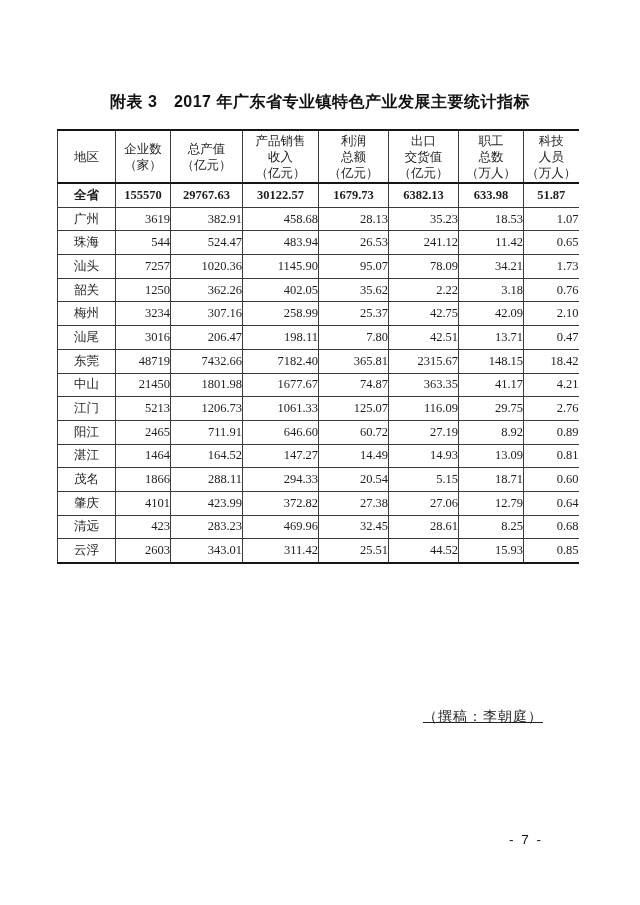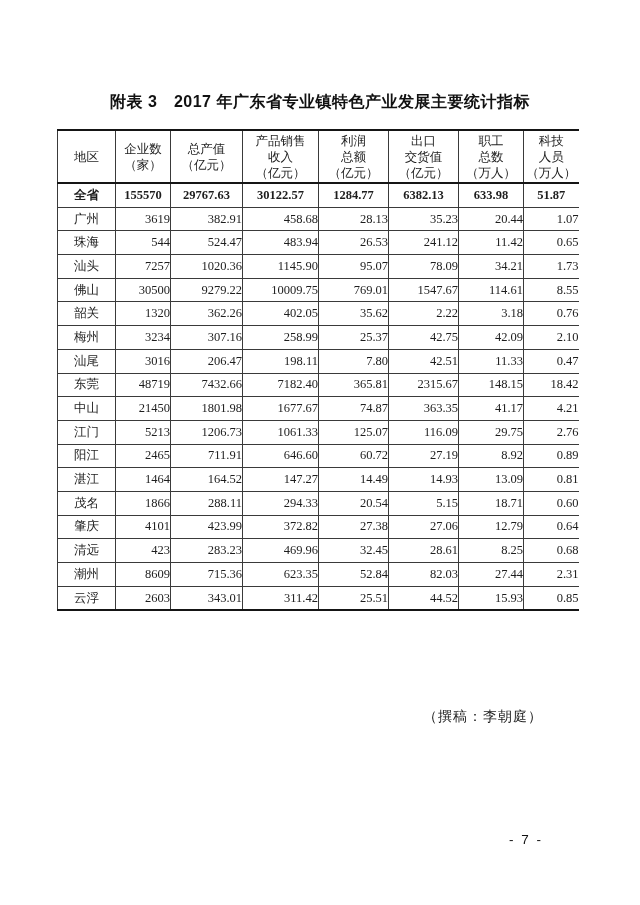--- a/index.html
+++ b/index.html
@@ -58,20 +58,21 @@
   table.stat tbody td { height:22.7px; }
   td.region { text-align:center; }
   td.num { text-align:right; padding-right:8px; }
   tr.total td { font-weight:bold;text-align:center; }
   .author {
     position:absolute;
     top:708px; right:97px;
     font-size:14px;
     letter-spacing:1px;
     color:#222;
+    text-decoration:underline;
   }
   .pageno {
     position:absolute;
     top:832px; right:97px;
     font-size:13.5px;
     font-family:"Liberation Sans","DejaVu Sans",sans-serif;
     letter-spacing:2px;
     color:#111;
   }
 </style>
@@ -133,33 +134,33 @@
               <div>（万人）</div>
             </th>
           </tr>
         </thead>
         <tbody>
           <tr class="total">
             <td class="region">全省</td>
             <td class="num">155570</td>
             <td class="num">29767.63</td>
             <td class="num">30122.57</td>
-            <td class="num">1284.77</td>
+            <td class="num">1679.73</td>
             <td class="num">6382.13</td>
             <td class="num">633.98</td>
             <td class="num">51.87</td>
           </tr>
           <tr>
             <td class="region">广州</td>
             <td class="num">3619</td>
             <td class="num">382.91</td>
             <td class="num">458.68</td>
             <td class="num">28.13</td>
             <td class="num">35.23</td>
-            <td class="num">20.44</td>
+            <td class="num">18.53</td>
             <td class="num">1.07</td>
           </tr>
           <tr>
             <td class="region">珠海</td>
             <td class="num">544</td>
             <td class="num">524.47</td>
             <td class="num">483.94</td>
             <td class="num">26.53</td>
             <td class="num">241.12</td>
             <td class="num">11.42</td>
@@ -169,32 +170,22 @@
             <td class="region">汕头</td>
             <td class="num">7257</td>
             <td class="num">1020.36</td>
             <td class="num">1145.90</td>
             <td class="num">95.07</td>
             <td class="num">78.09</td>
             <td class="num">34.21</td>
             <td class="num">1.73</td>
           </tr>
           <tr>
-            <td class="region">佛山</td>
-            <td class="num">30500</td>
-            <td class="num">9279.22</td>
-            <td class="num">10009.75</td>
-            <td class="num">769.01</td>
-            <td class="num">1547.67</td>
-            <td class="num">114.61</td>
-            <td class="num">8.55</td>
-          </tr>
-          <tr>
             <td class="region">韶关</td>
-            <td class="num">1320</td>
+            <td class="num">1250</td>
             <td class="num">362.26</td>
             <td class="num">402.05</td>
             <td class="num">35.62</td>
             <td class="num">2.22</td>
             <td class="num">3.18</td>
             <td class="num">0.76</td>
           </tr>
           <tr>
             <td class="region">梅州</td>
             <td class="num">3234</td>
@@ -205,21 +196,21 @@
             <td class="num">42.09</td>
             <td class="num">2.10</td>
           </tr>
           <tr>
             <td class="region">汕尾</td>
             <td class="num">3016</td>
             <td class="num">206.47</td>
             <td class="num">198.11</td>
             <td class="num">7.80</td>
             <td class="num">42.51</td>
-            <td class="num">11.33</td>
+            <td class="num">13.71</td>
             <td class="num">0.47</td>
           </tr>
           <tr>
             <td class="region">东莞</td>
             <td class="num">48719</td>
             <td class="num">7432.66</td>
             <td class="num">7182.40</td>
             <td class="num">365.81</td>
             <td class="num">2315.67</td>
             <td class="num">148.15</td>
@@ -289,30 +280,20 @@
             <td class="region">清远</td>
             <td class="num">423</td>
             <td class="num">283.23</td>
             <td class="num">469.96</td>
             <td class="num">32.45</td>
             <td class="num">28.61</td>
             <td class="num">8.25</td>
             <td class="num">0.68</td>
           </tr>
           <tr>
-            <td class="region">潮州</td>
-            <td class="num">8609</td>
-            <td class="num">715.36</td>
-            <td class="num">623.35</td>
-            <td class="num">52.84</td>
-            <td class="num">82.03</td>
-            <td class="num">27.44</td>
-            <td class="num">2.31</td>
-          </tr>
-          <tr>
             <td class="region">云浮</td>
             <td class="num">2603</td>
             <td class="num">343.01</td>
             <td class="num">311.42</td>
             <td class="num">25.51</td>
             <td class="num">44.52</td>
             <td class="num">15.93</td>
             <td class="num">0.85</td>
           </tr>
         </tbody>

